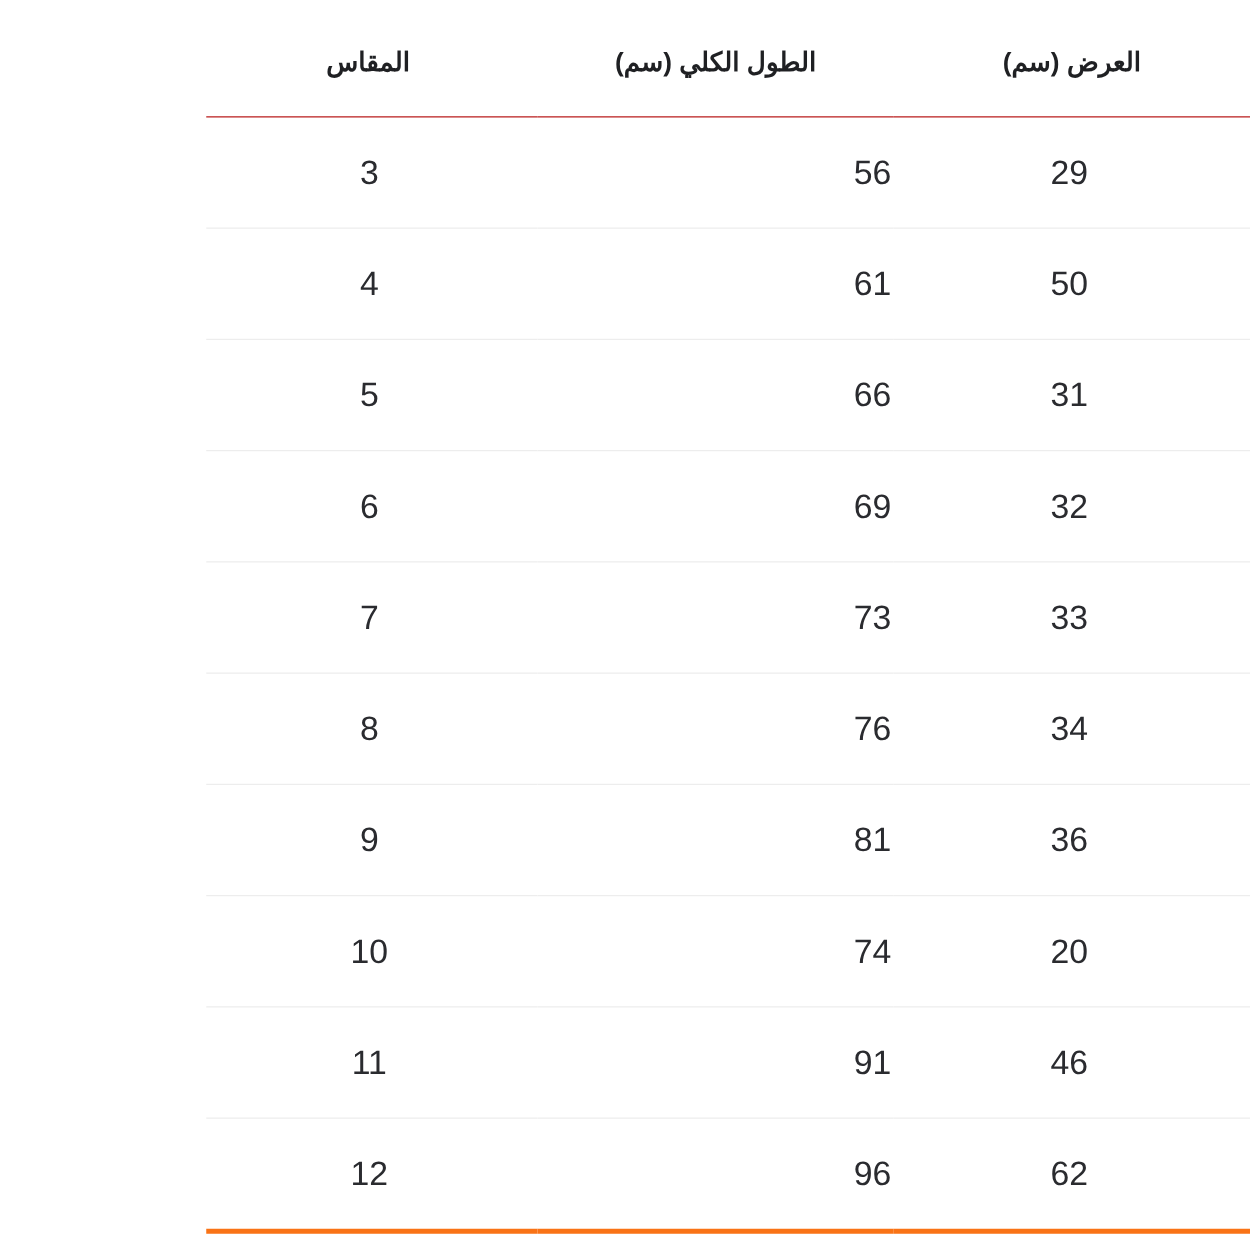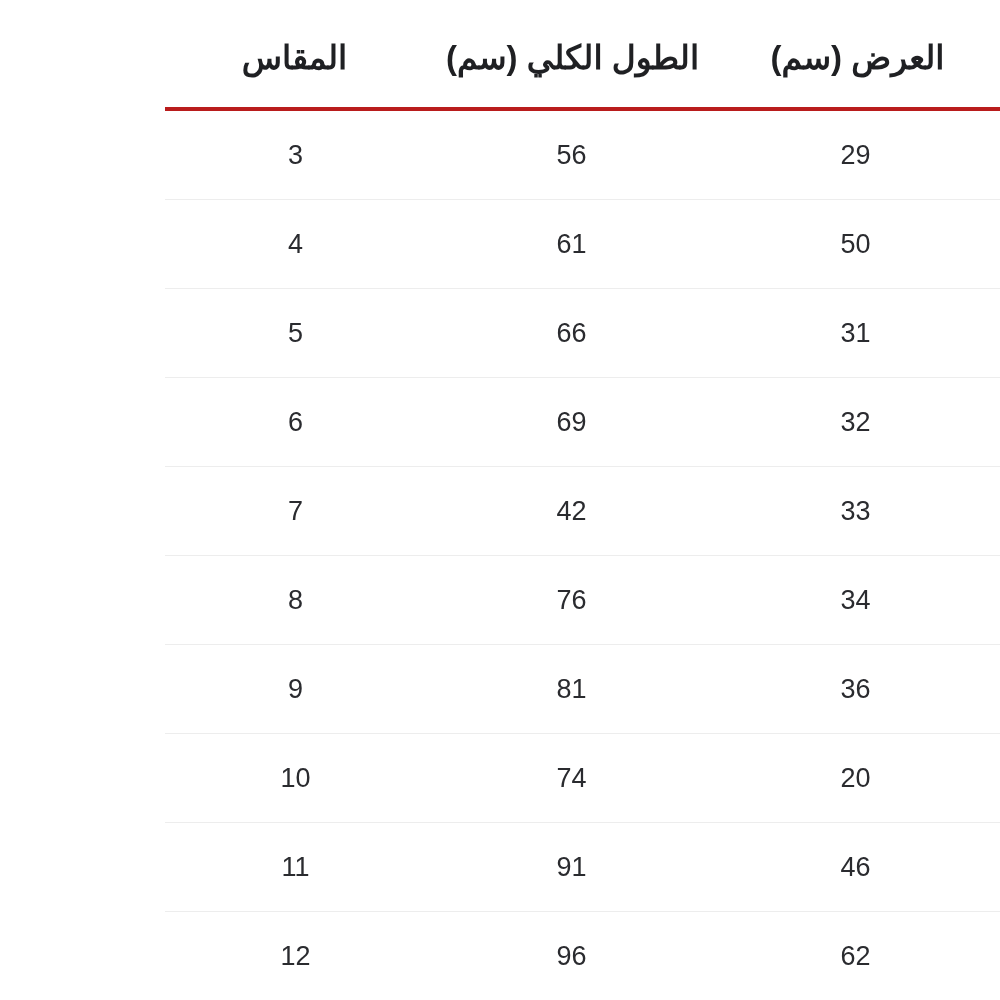--- a/index.html
+++ b/index.html
@@ -27,46 +27,46 @@
     margin: 0 0 0 85px;
     border-collapse: collapse;
     table-layout: fixed;
     direction: rtl;
   }
   table.size-table col.c-size  { width: 265px; }
   table.size-table col.c-len   { width: 285px; }
   table.size-table col.c-width { width: 285px; }
 
   thead th {
-    font-size: 33px;
+    font-size: 21px;
     font-weight: 700;
     color: #1f2023;
     text-align: center;
     padding: 38px 0 30px 0;
-    border-bottom: 4px solid #b91c1c;
+    border-bottom: 1px solid #b91c1c;
     letter-spacing: 0;
     white-space: nowrap;
   }
   thead th.h-size  { padding-right: 6px; }
   tbody td {
     font-size: 27px;
     font-weight: 400;
     color: #2a2b2f;
     text-align: center;
     height: 88px;
     padding: 0;
     border-bottom: 1px solid #ededed;
     direction: ltr;
   }
   tbody tr:last-child td {
     border-bottom: 4px solid #f97316;
   }
   
   td.v-size  { padding-right: 4px; }
-  td.v-len   { padding-right: 2px; }
+  td.v-len   { padding-right: 2px; text-align: right; }
   td.v-width { padding-right: 4px; }
 </style>
 </head>
 <body>
 
 <div class="page">
   <table class="size-table">
     <colgroup>
       <col class="c-width">
       <col class="c-len">
@@ -95,21 +95,21 @@
         <td class="v-len">66</td>
         <td class="v-size">5</td>
       </tr>
       <tr>
         <td class="v-width">32</td>
         <td class="v-len">69</td>
         <td class="v-size">6</td>
       </tr>
       <tr>
         <td class="v-width">33</td>
-        <td class="v-len">42</td>
+        <td class="v-len">73</td>
         <td class="v-size">7</td>
       </tr>
       <tr>
         <td class="v-width">34</td>
         <td class="v-len">76</td>
         <td class="v-size">8</td>
       </tr>
       <tr>
         <td class="v-width">36</td>
         <td class="v-len">81</td>

